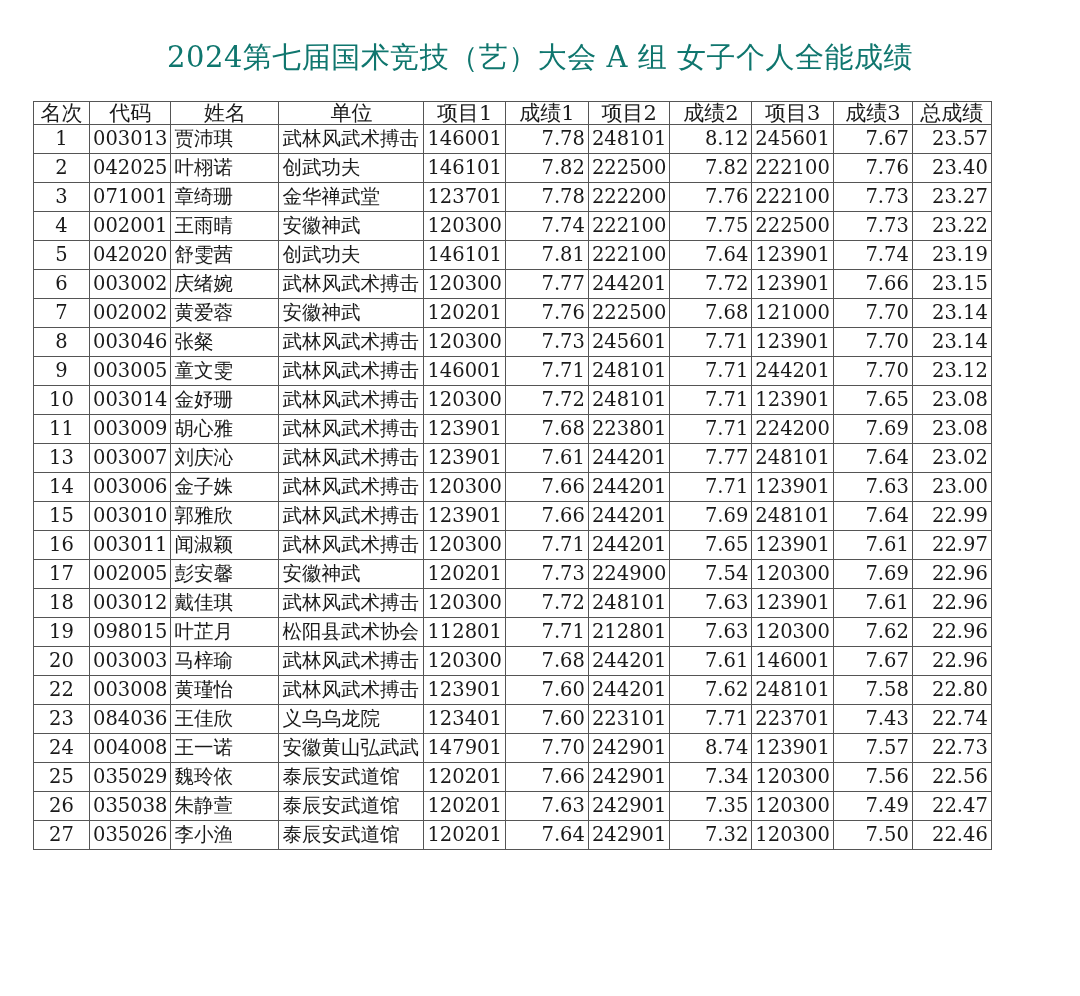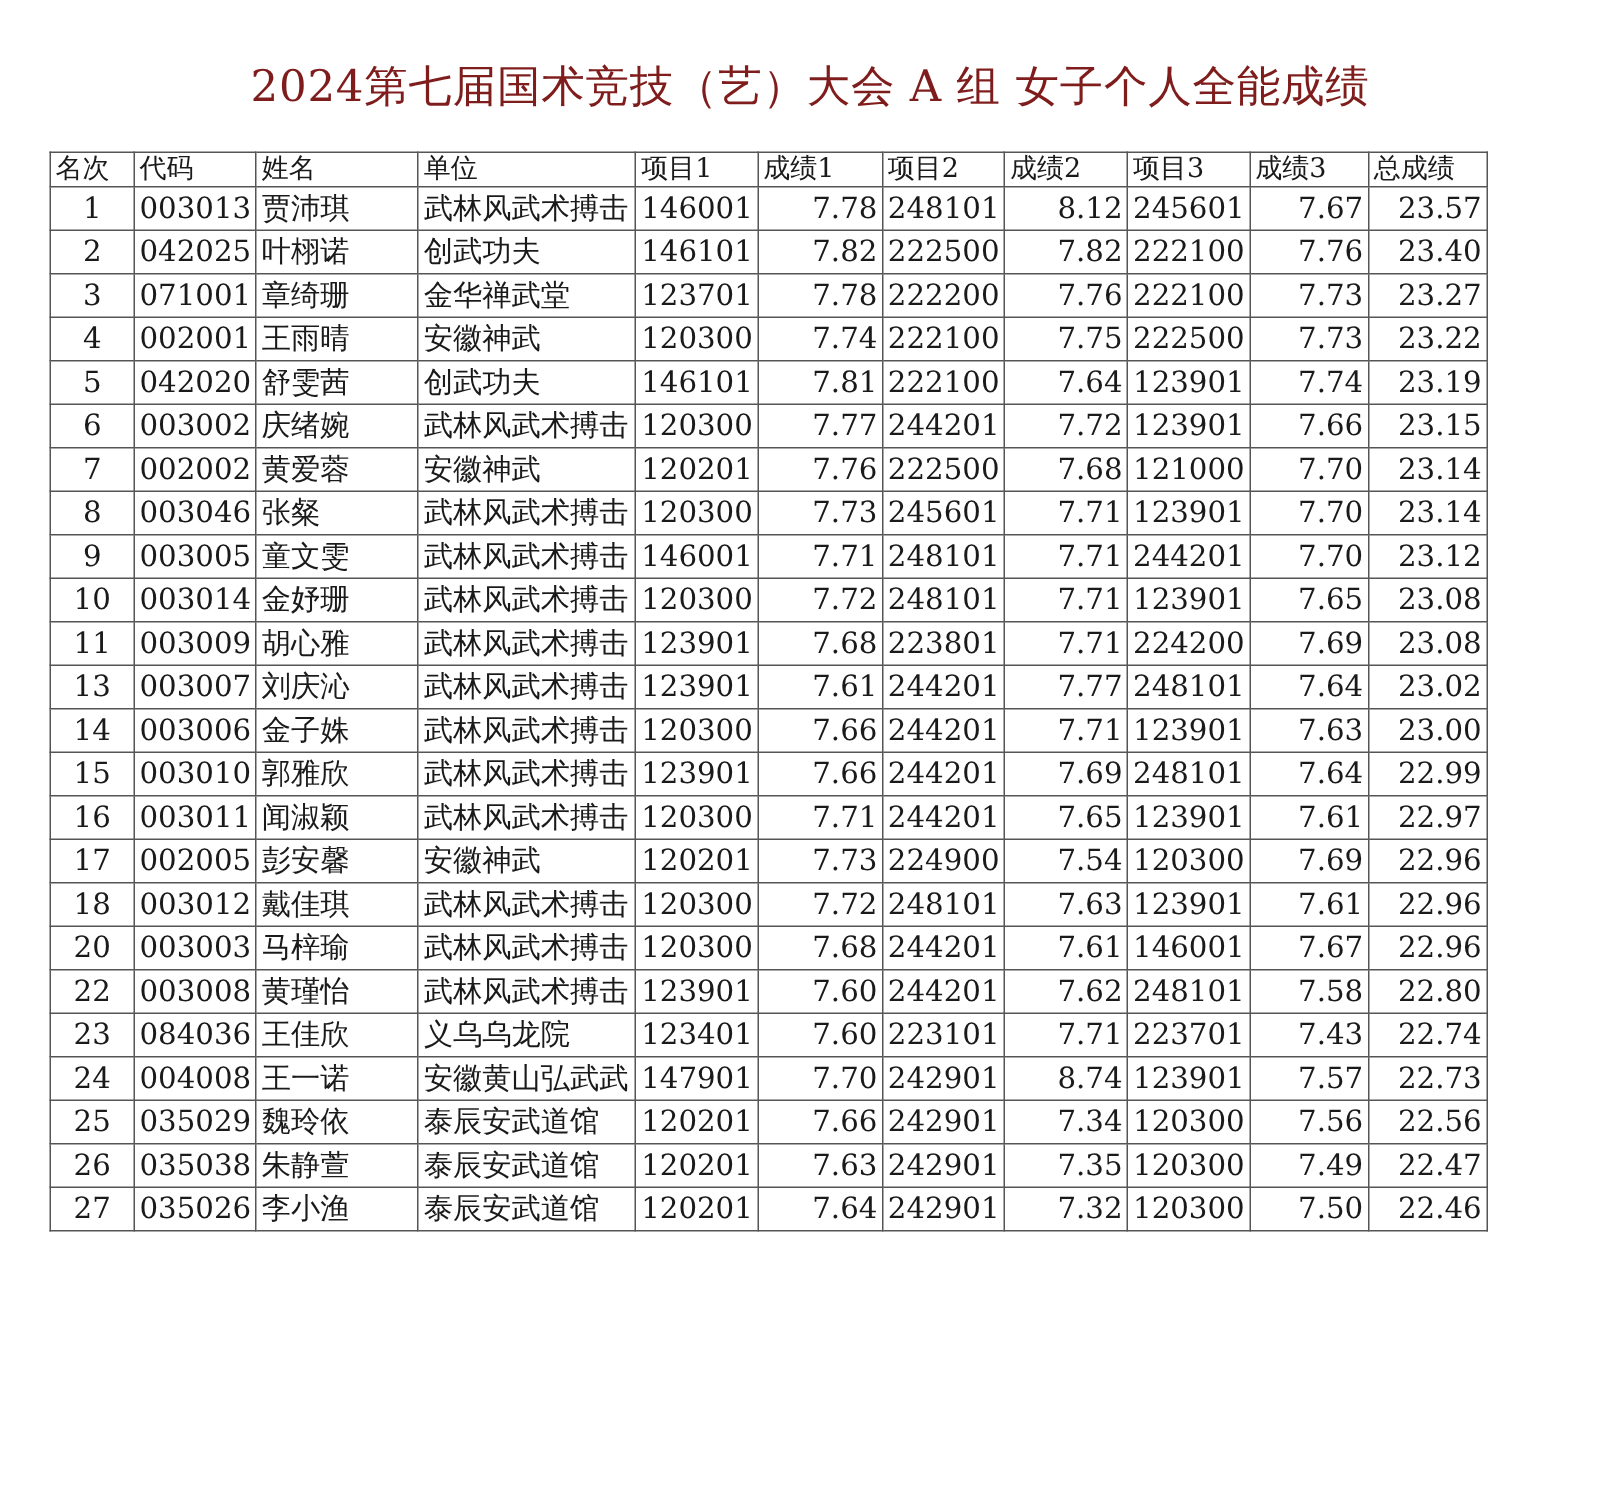--- a/index.html
+++ b/index.html
@@ -1,26 +1,26 @@
 <!DOCTYPE html>
 <html><head>
 <meta charset="utf-8">
 <style>
   html, body { margin:0; padding:0; background:#ffffff; }
   body { width:1080px; height:996px; position:relative; overflow:hidden;
          font-family: "DejaVu Serif", "Liberation Serif", serif; color:#1a1a1a; }
   .title { position:absolute; left:0; top:38px; width:1080px; text-align:center;
-           font-size:29px; letter-spacing:0.5px; color:#7f1d1d; }
+           font-size:29px; letter-spacing:0.5px; color:#0f766e; }
   table.results { position:absolute; left:33px; top:101px; border-collapse:collapse;
                   table-layout:fixed; }
   table.results th, table.results td {
     border:1.5px solid #555; padding:0 3px; height:28px; font-size:19.5px;
     white-space:nowrap; overflow:hidden; line-height:28px; font-weight:normal;
   }
-  table.results th { height:22px; line-height:22px; text-align:left; font-size:18px; }
+  table.results th { height:22px; line-height:22px; text-align:center; font-size:21px; }
   td.c { text-align:center; }
   td.l { text-align:left; }
   td.r { text-align:right; }
   td.unit { text-overflow:clip; }
 </style>
 </head>
 <body>
 
 <div class="title">2024第七届国术竞技（艺）大会 A 组 女子个人全能成绩</div>
 
@@ -269,20 +269,33 @@
         <td class="l unit">武林风武术搏击</td>
         <td class="c">120300</td>
         <td class="r">7.72</td>
         <td class="l">248101</td>
         <td class="r">7.63</td>
         <td class="l">123901</td>
         <td class="r">7.61</td>
         <td class="r">22.96</td>
       </tr>
       <tr>
+        <td class="c">19</td>
+        <td class="l">098015</td>
+        <td class="l">叶芷月</td>
+        <td class="l unit">松阳县武术协会</td>
+        <td class="c">112801</td>
+        <td class="r">7.71</td>
+        <td class="l">212801</td>
+        <td class="r">7.63</td>
+        <td class="l">120300</td>
+        <td class="r">7.62</td>
+        <td class="r">22.96</td>
+      </tr>
+      <tr>
         <td class="c">20</td>
         <td class="l">003003</td>
         <td class="l">马梓瑜</td>
         <td class="l unit">武林风武术搏击</td>
         <td class="c">120300</td>
         <td class="r">7.68</td>
         <td class="l">244201</td>
         <td class="r">7.61</td>
         <td class="l">146001</td>
         <td class="r">7.67</td>

